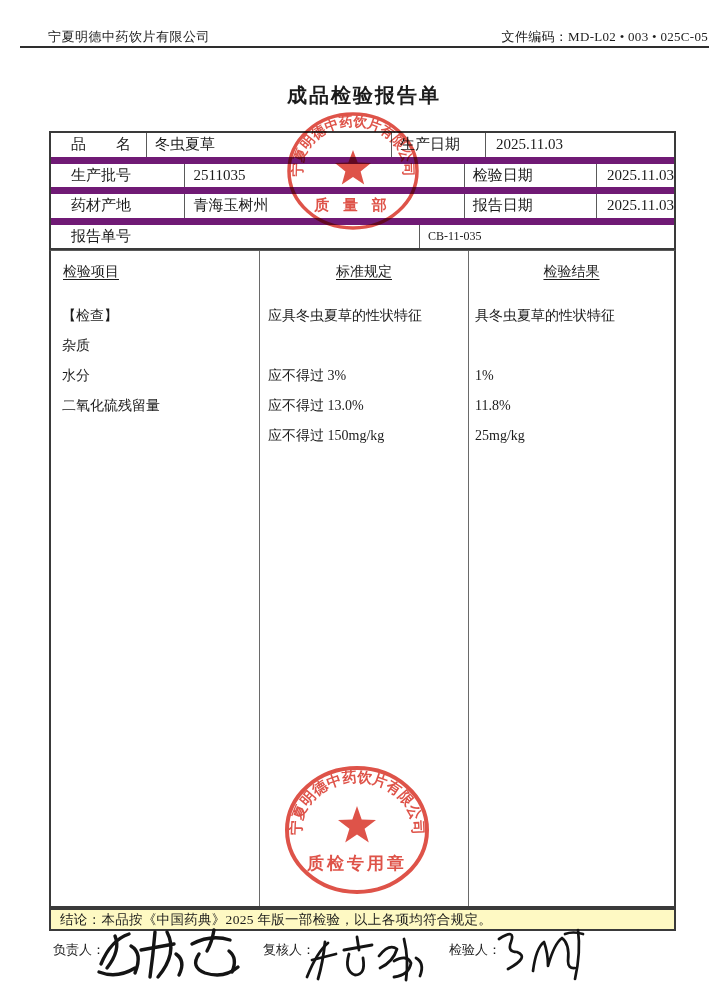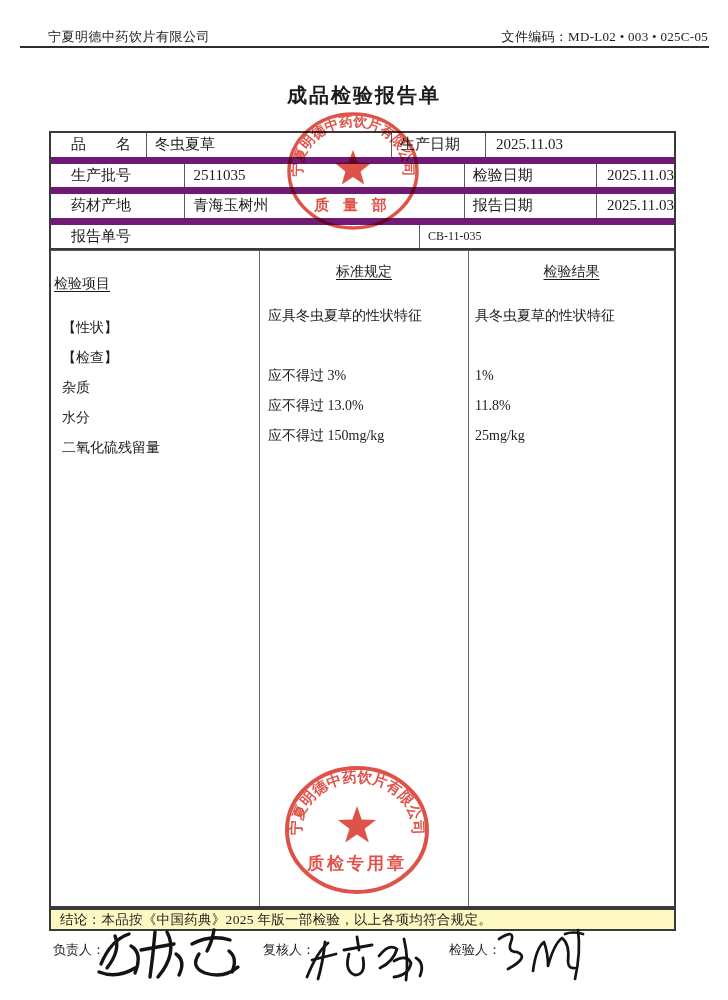--- a/index.html
+++ b/index.html
@@ -33,21 +33,21 @@
 
   
   .main-table { position:absolute; left:49px; top:250px; width:627px; height:658px;
     border:2px solid #3a3a3a; border-top:1px solid #5a5a5a; display:flex; font-size:14px; }
   .mt-col { height:100%; }
   .mt-col1 { width:208px; }
   .mt-col2 { width:209px; border-left:1px solid #6a6a6a; }
   .mt-col3 { flex:1; border-left:1px solid #6a6a6a; }
   .mt-head { height:50px; padding-top:12px; font-size:14px; }
   .mt-head span { text-decoration:underline; text-underline-offset:3px; }
-  .mt-head.left { padding-left:3px;margin-top:12px; }
+  .mt-head.left { padding-left:12px; }
   .mt-head.center { text-align:center; }
   .mt-row { height:30px; line-height:30px; white-space:nowrap; }
   .mt-col1 .mt-row { padding-left:11px; }
   .mt-col2 .mt-row { padding-left:8px; }
   .mt-col3 .mt-row { padding-left:6px; }
 
   
   .conclusion-row { position:absolute; left:49px; top:908px; width:627px; height:23px;
     border:2px solid #3a3a3a; display:flex; align-items:center; padding-left:9px;
     font-size:13.5px; letter-spacing:0.3px; background:#fef9c3; }
@@ -104,21 +104,20 @@
     </div>
     <div class="info-row">
       <div class="ic w-merged1">报告单号</div>
       <div class="ic bl w-merged2">CB-11-035</div>
     </div>
   </div>
 
   <div class="main-table">
     <div class="mt-col mt-col1">
       <div class="mt-head left"><span>检验项目</span></div>
-      <div class="mt-row">【性状】</div>
       <div class="mt-row">【检查】</div>
       <div class="mt-row">杂质</div>
       <div class="mt-row">水分</div>
       <div class="mt-row">二氧化硫残留量</div>
     </div>
     <div class="mt-col mt-col2">
       <div class="mt-head center"><span>标准规定</span></div>
       <div class="mt-row">应具冬虫夏草的性状特征</div>
       <div class="mt-row"></div>
       <div class="mt-row">应不得过 3%</div>

